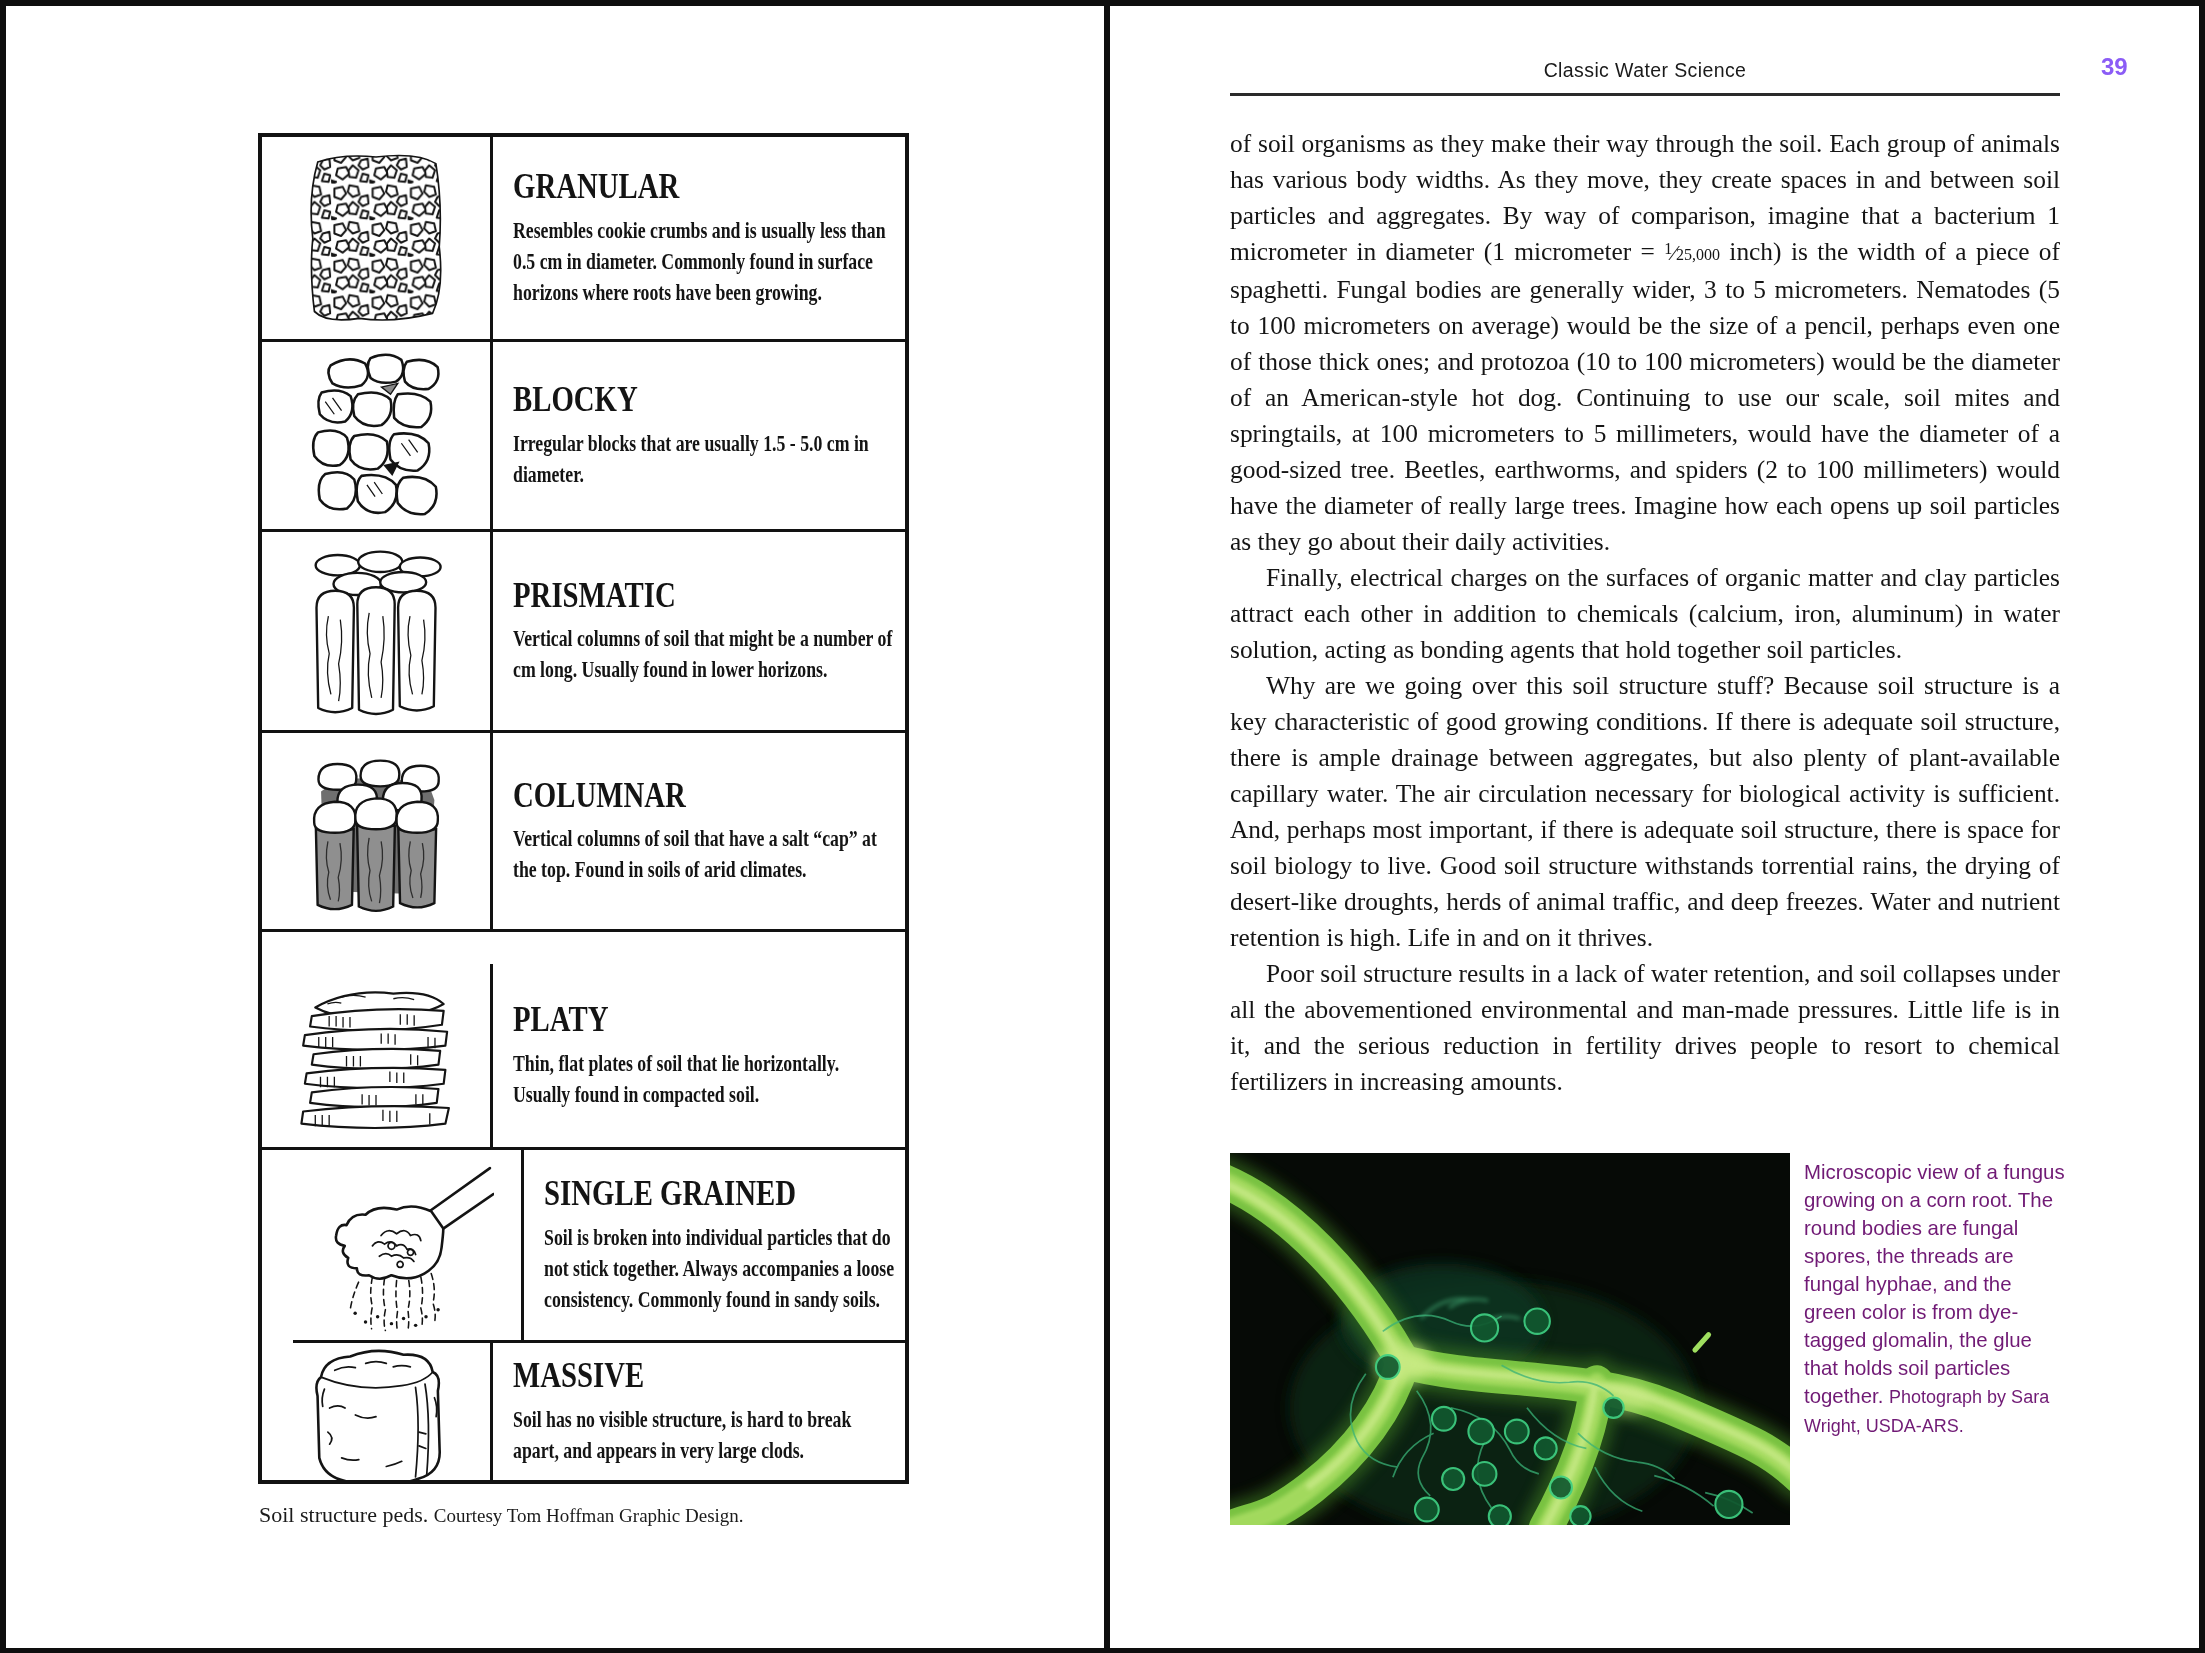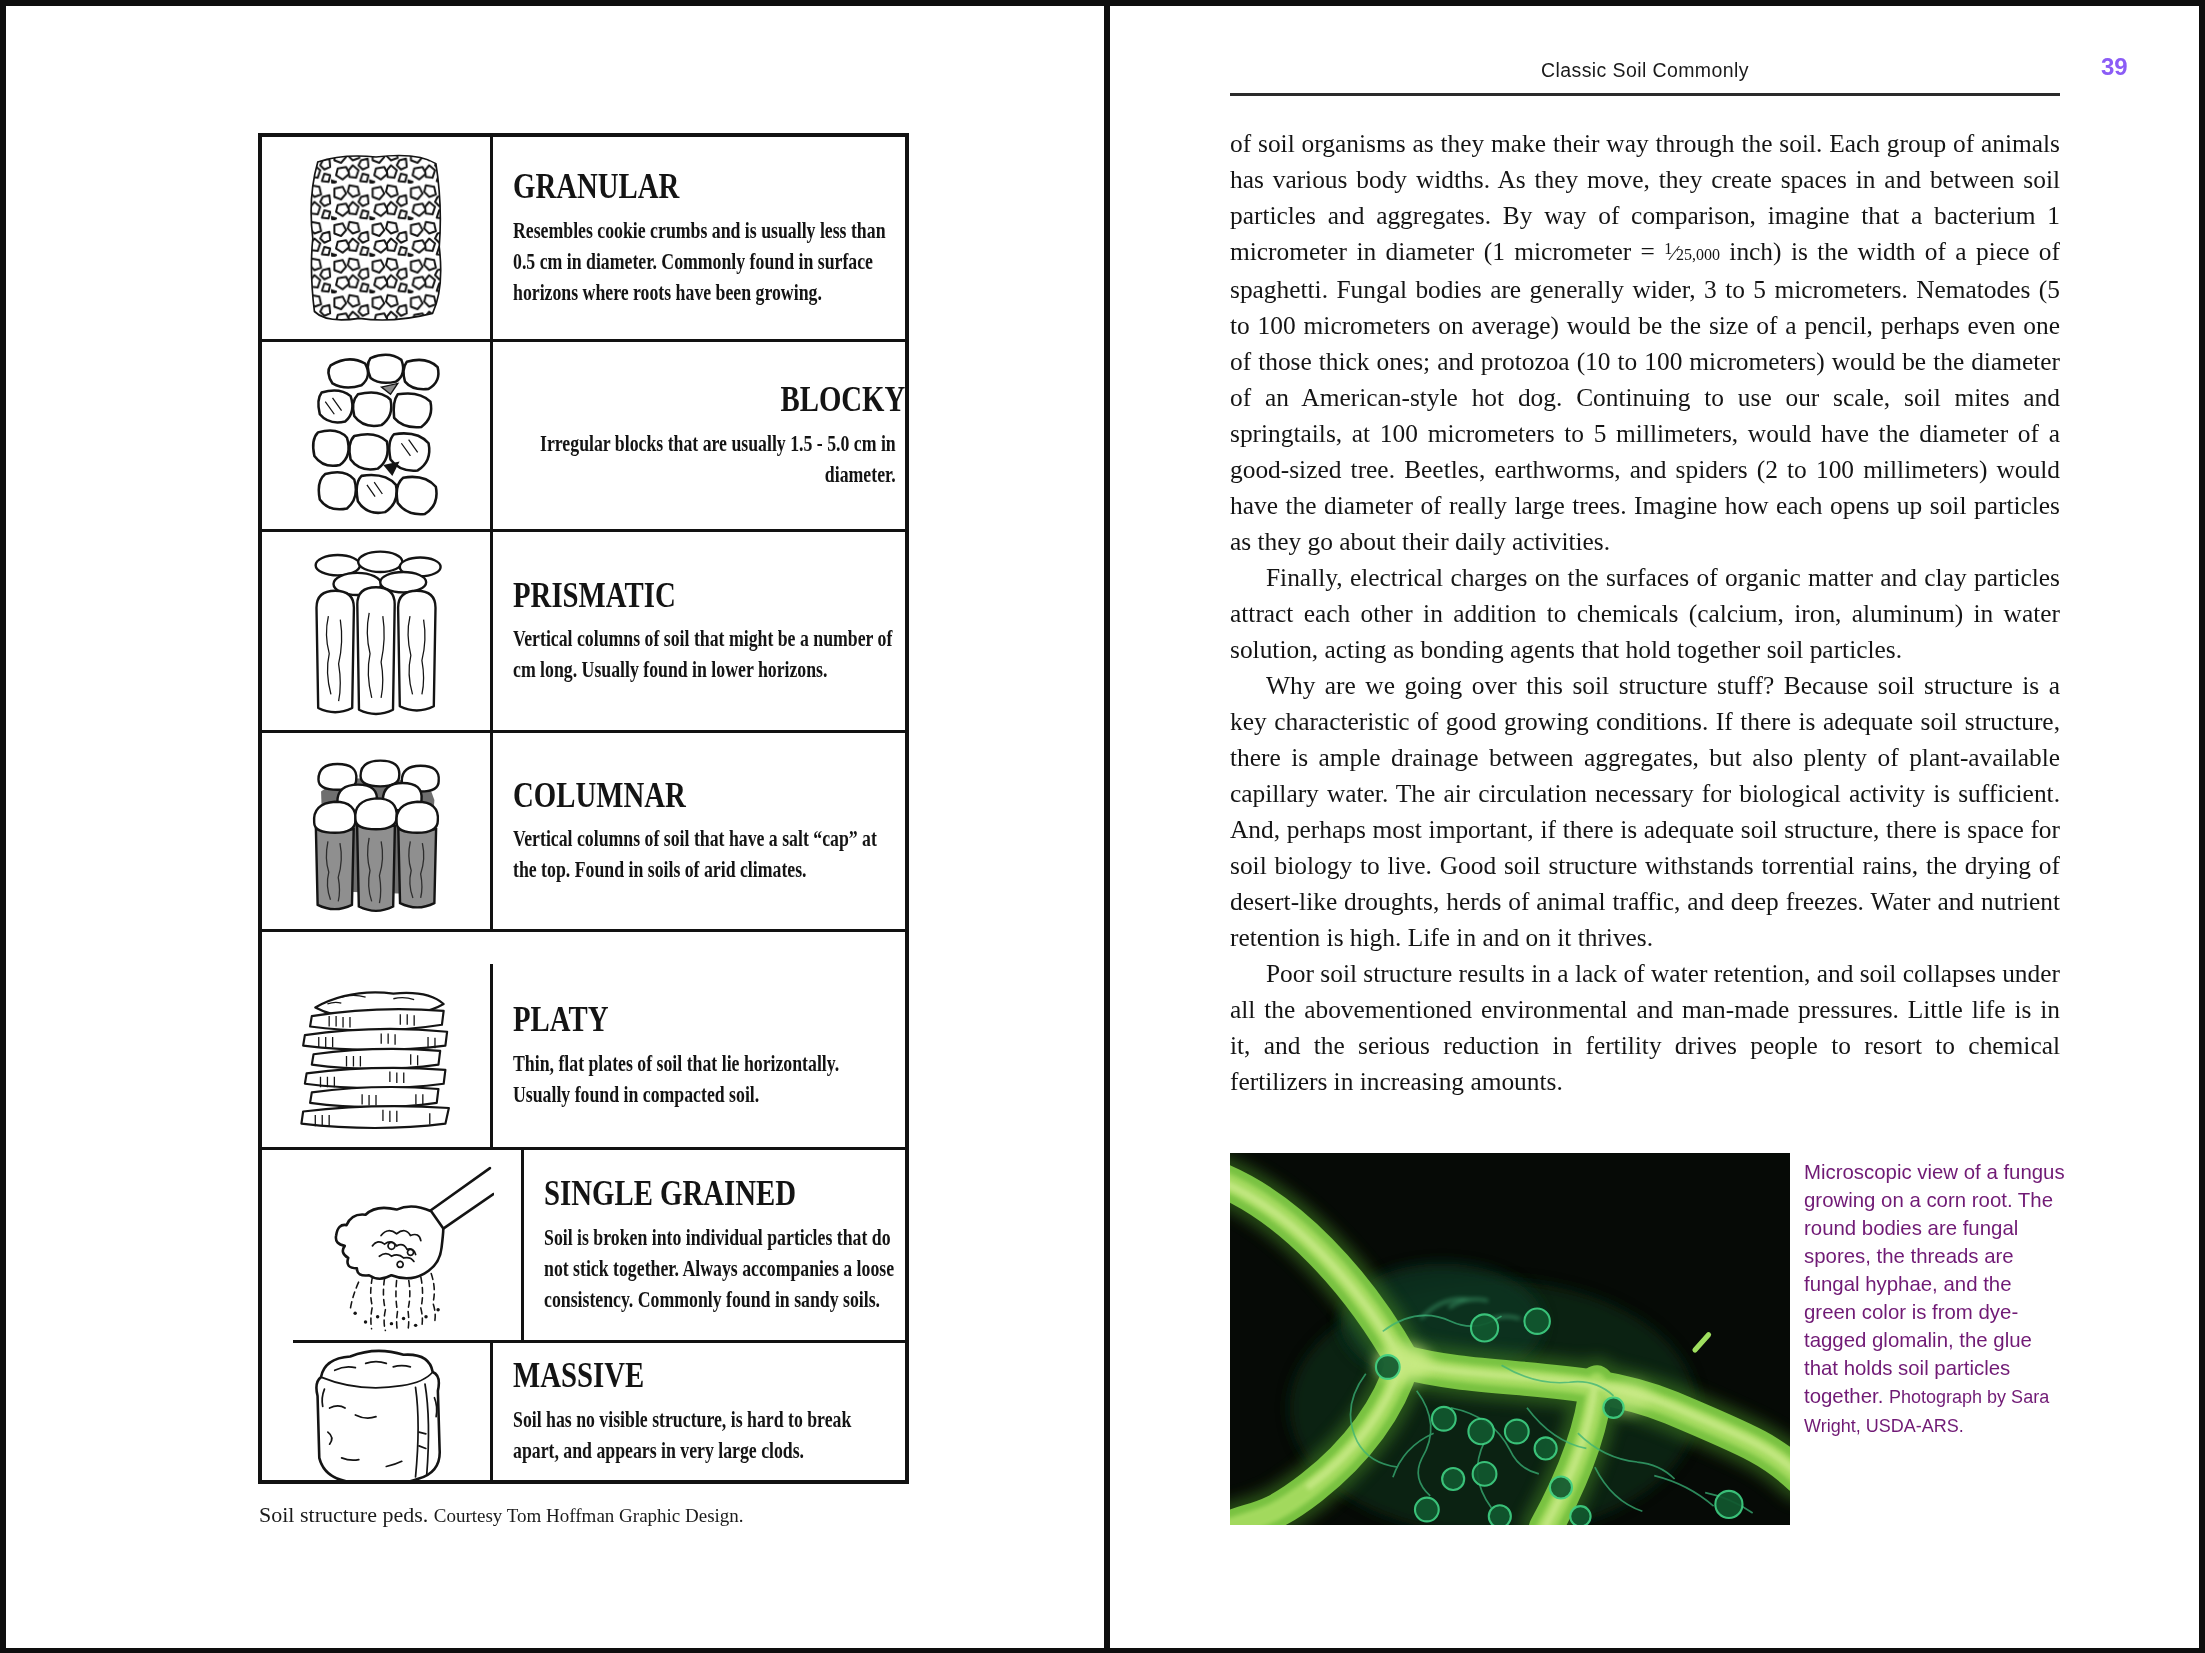--- a/index.html
+++ b/index.html
@@ -7,21 +7,21 @@
   #spread{position:absolute;left:0;top:0;width:2205px;height:1654px;box-sizing:border-box;border:6.8px solid #0e0e0e;background:#fff;}
   #center-divider{position:absolute;left:1098px;top:0;width:6px;height:100%;background:#0e0e0e;}
   .page{position:absolute;top:0;height:100%;}
   #left-page{left:0;width:920px;font-family:Liberation Serif, serif;}
   #right-page{left:1104px;width:1094px;}
 
   
   #ped-table{position:absolute;left:252px;top:127px;width:651px;height:1351px;box-sizing:border-box;border:4.2px solid #121212;display:flex;flex-direction:column;background:#fff;}
   .trow{display:flex;flex:none;border-bottom:3.4px solid #121212;min-height:0;}
   .trow:nth-child(1){height:202px;}
-  .trow:nth-child(2){height:187px;text-align:right;}
+  .trow:nth-child(2){height:187px;}
   .trow:nth-child(3){height:198px;}
   .trow:nth-child(4){height:196px;justify-content:space-between;}
   .trow:nth-child(5){height:183px;margin-top:32px;}
   .trow:nth-child(6){height:190px;margin-left:31px;}
   .trow:nth-child(7){flex:1;border-bottom:none;}
   .cell-img{width:228px;flex:none;border-right:3.4px solid #121212;display:flex;align-items:center;justify-content:center;overflow:hidden;}
   .cell-img svg{display:block;}
   .cell-txt{flex:1;display:flex;flex-direction:column;justify-content:center;padding:3.4px 8.5px 3.4px 20.4px;overflow:hidden;}
   .row-title{font-weight:bold;font-size:36px;line-height:1;letter-spacing:0;transform:scaleX(.8);transform-origin:left center;width:128%;margin-bottom:10.2px;white-space:nowrap;}
   .row-desc{font-weight:bold;font-size:24px;line-height:31px;transform:scaleX(.74);transform-origin:left top;width:135%;}
@@ -274,21 +274,21 @@
 
     </div>
 
     <div id="table-caption">
       <span class="capmain">Soil structure peds. </span><span class="capcredit">Courtesy Tom Hoffman Graphic Design.</span>
     </div>
   </div>
 
   <div class="page" id="right-page">
 
-    <div id="running-head">Classic Soil Commonly</div>
+    <div id="running-head">Classic Water Science</div>
     <div id="head-rule"></div>
     <div id="page-number">39</div>
 
     <div id="body-text">
       <p><span>of soil organisms as they make their way through the soil. Each group of animals has various body widths. As they move, they create spaces in and between soil particles and aggregates. By way of comparison, imagine that a bacterium 1 micrometer in diameter (1 micrometer = </span><span class="frac"><sup>1</sup><span class="frac-slash">⁄</span><sub>25,000</sub></span><span> inch) is the width of a piece of spaghetti. Fungal bodies are generally wider, 3 to 5 micrometers. Nematodes (5 to 100 micrometers on average) would be the size of a pencil, perhaps even one of those thick ones; and protozoa (10 to 100 micrometers) would be the diameter of an American-style hot dog. Continuing to use our scale, soil mites and springtails, at 100 micrometers to 5 millimeters, would have the diameter of a good-sized tree. Beetles, earthworms, and spiders (2 to 100 millimeters) would have the diameter of really large trees. Imagine how each opens up soil particles as they go about their daily activities.</span></p>
       <p class="indent">Finally, electrical charges on the surfaces of organic matter and clay particles attract each other in addition to chemicals (calcium, iron, aluminum) in water solution, acting as bonding agents that hold together soil particles.</p>
       <p class="indent">Why are we going over this soil structure stuff? Because soil structure is a key characteristic of good growing conditions. If there is adequate soil structure, there is ample drainage between aggregates, but also plenty of plant-available capillary water. The air circulation necessary for biological activity is sufficient. And, perhaps most important, if there is adequate soil structure, there is space for soil biology to live. Good soil structure withstands torrential rains, the drying of desert-like droughts, herds of animal traffic, and deep freezes. Water and nutrient retention is high. Life in and on it thrives.</p>
       <p class="indent">Poor soil structure results in a lack of water retention, and soil collapses under all the abovementioned environmental and man-made pressures. Little life is in it, and the serious reduction in fertility drives people to resort to chemical fertilizers in increasing amounts.</p>
     </div>
 

